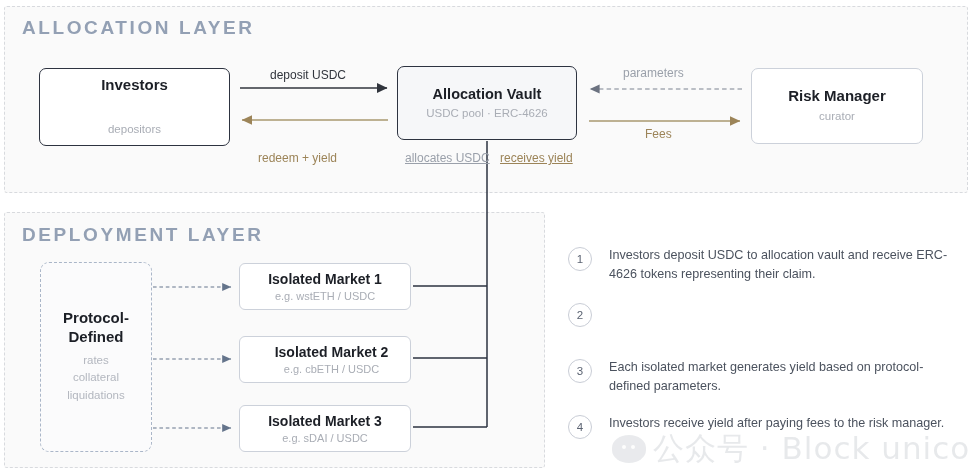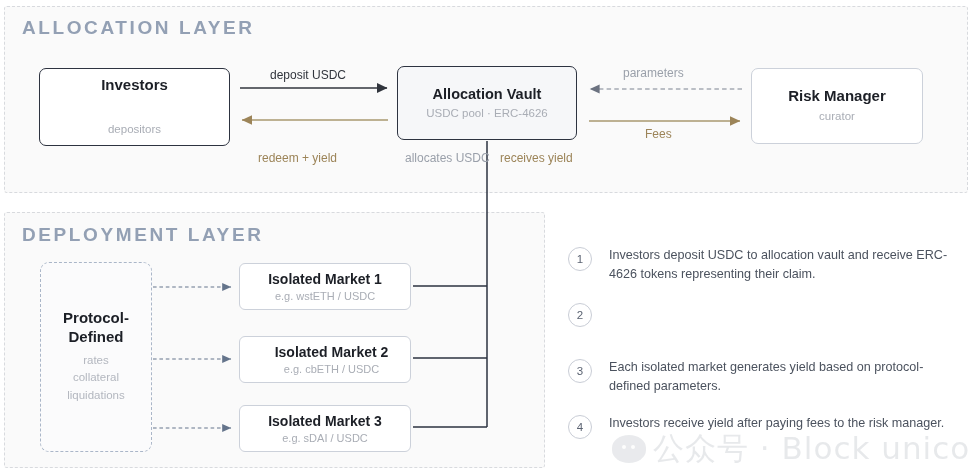--- a/index.html
+++ b/index.html
@@ -76,21 +76,21 @@
   #market-3{top:405px;}
 
   
   #wires{position:absolute;left:0;top:0;width:972px;height:473px;pointer-events:none;}
 
   
   .elabel{position:absolute;white-space:nowrap;font-size:12px;}
   .dark{color:#31353d;}
   .gold{color:#9c8458;}
   .muted{color:#9aa0aa;}
-  .center{text-align:center;}
+  .center{text-align:center;text-decoration:underline;}
 
   #lbl-deposit{left:270px;top:68px;}
   #lbl-redeem{left:258px;top:127px;margin-top:24px;}
   #lbl-parameters{left:623px;top:66px;}
   #lbl-fees{left:645px;top:127px;}
   #lbl-allocates{left:405px;top:150px;width:70px;line-height:1.4;}
   #lbl-receives{left:500px;top:150px;width:70px;line-height:1.4;}
 
   
   #mechanism{position:absolute;left:568px;top:210px;width:396px;height:258px;}

